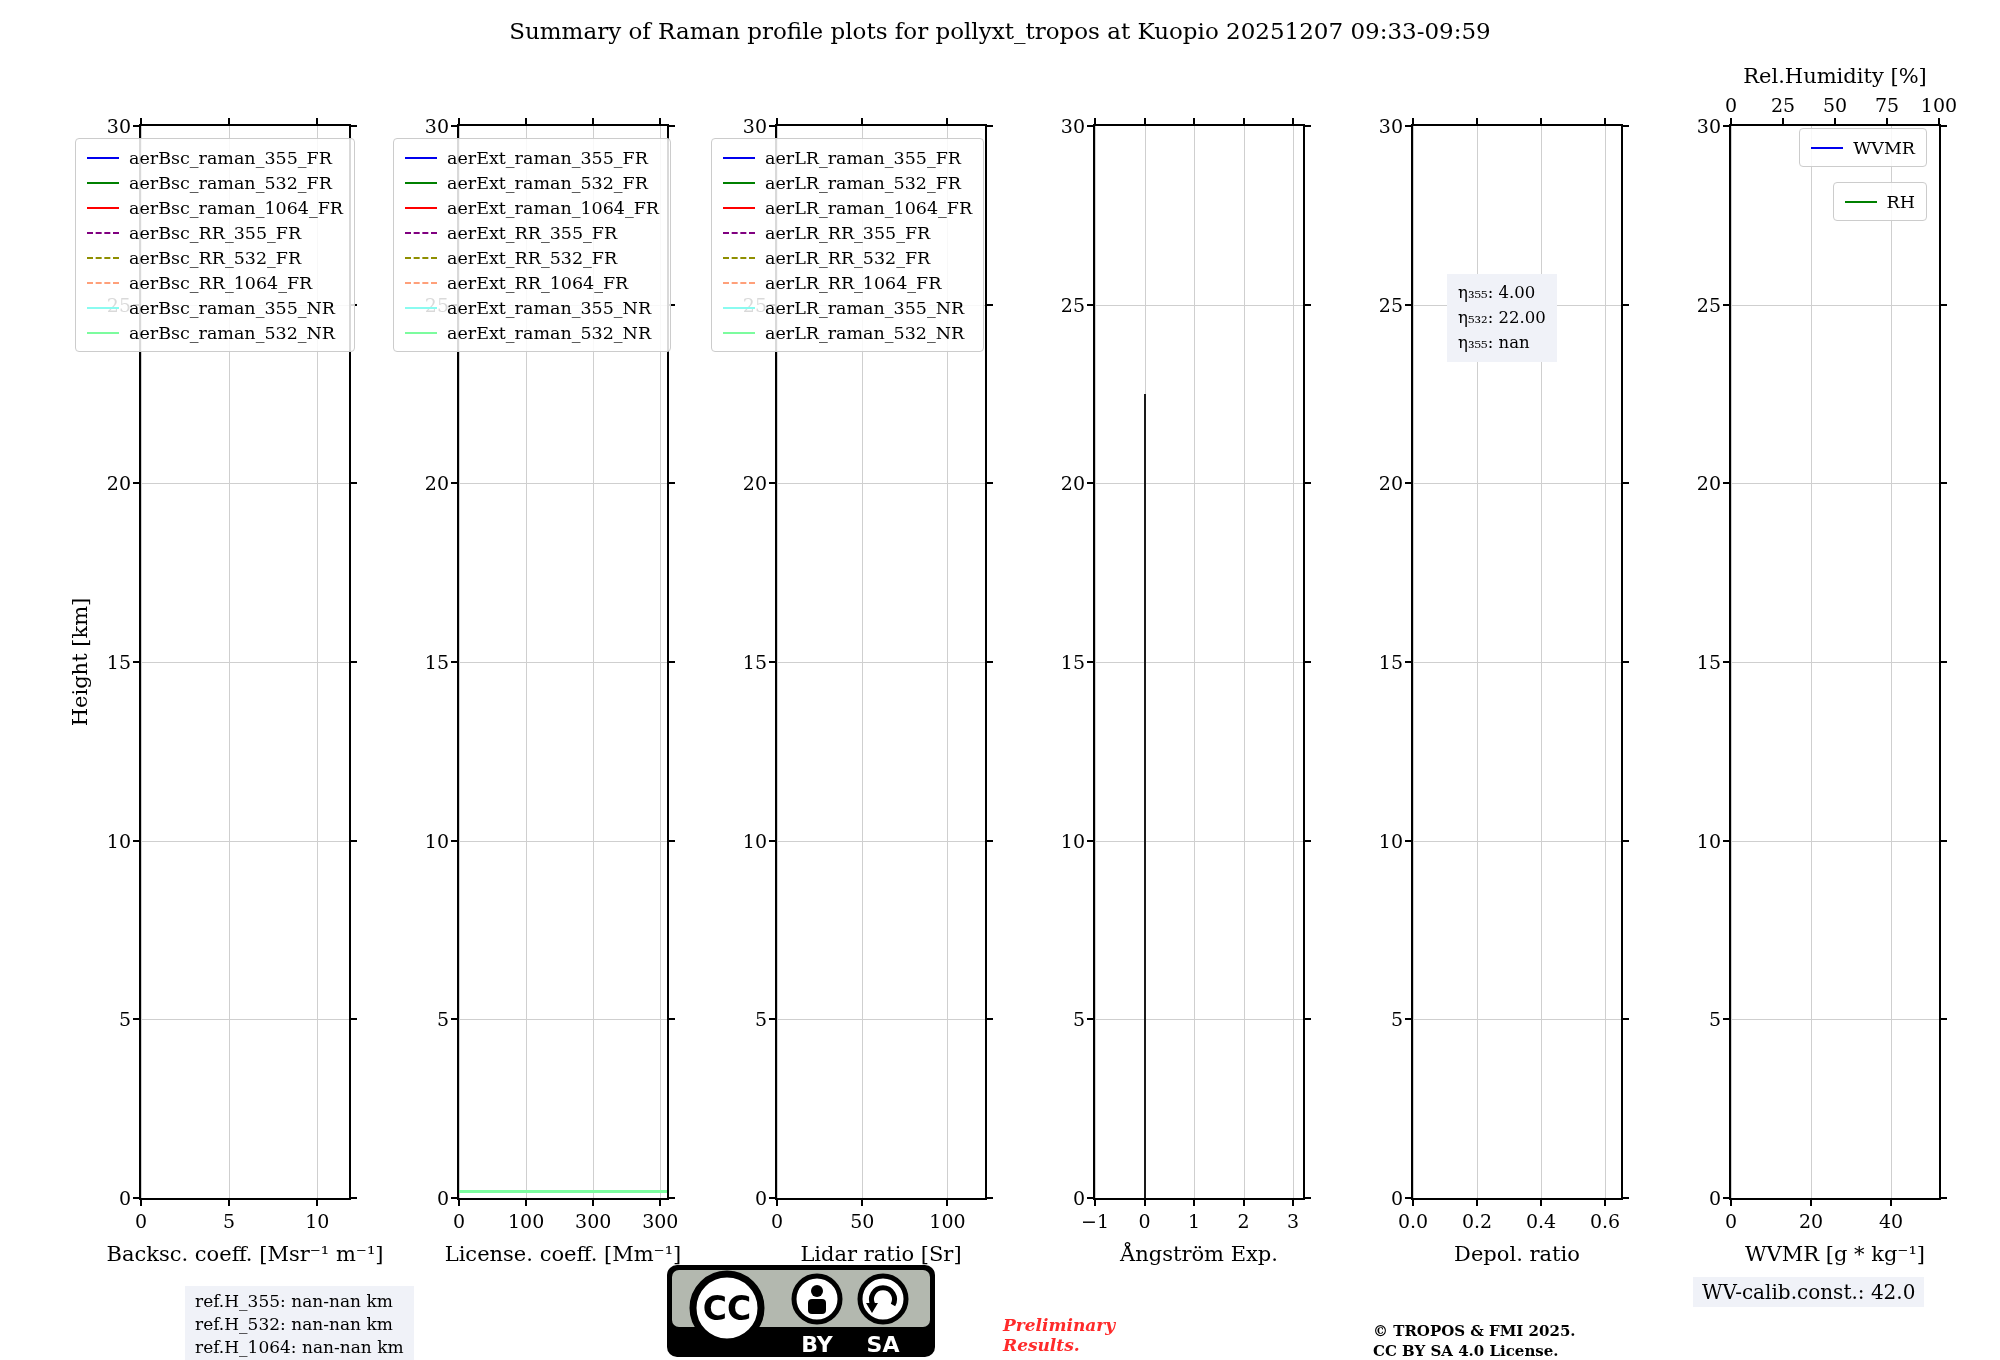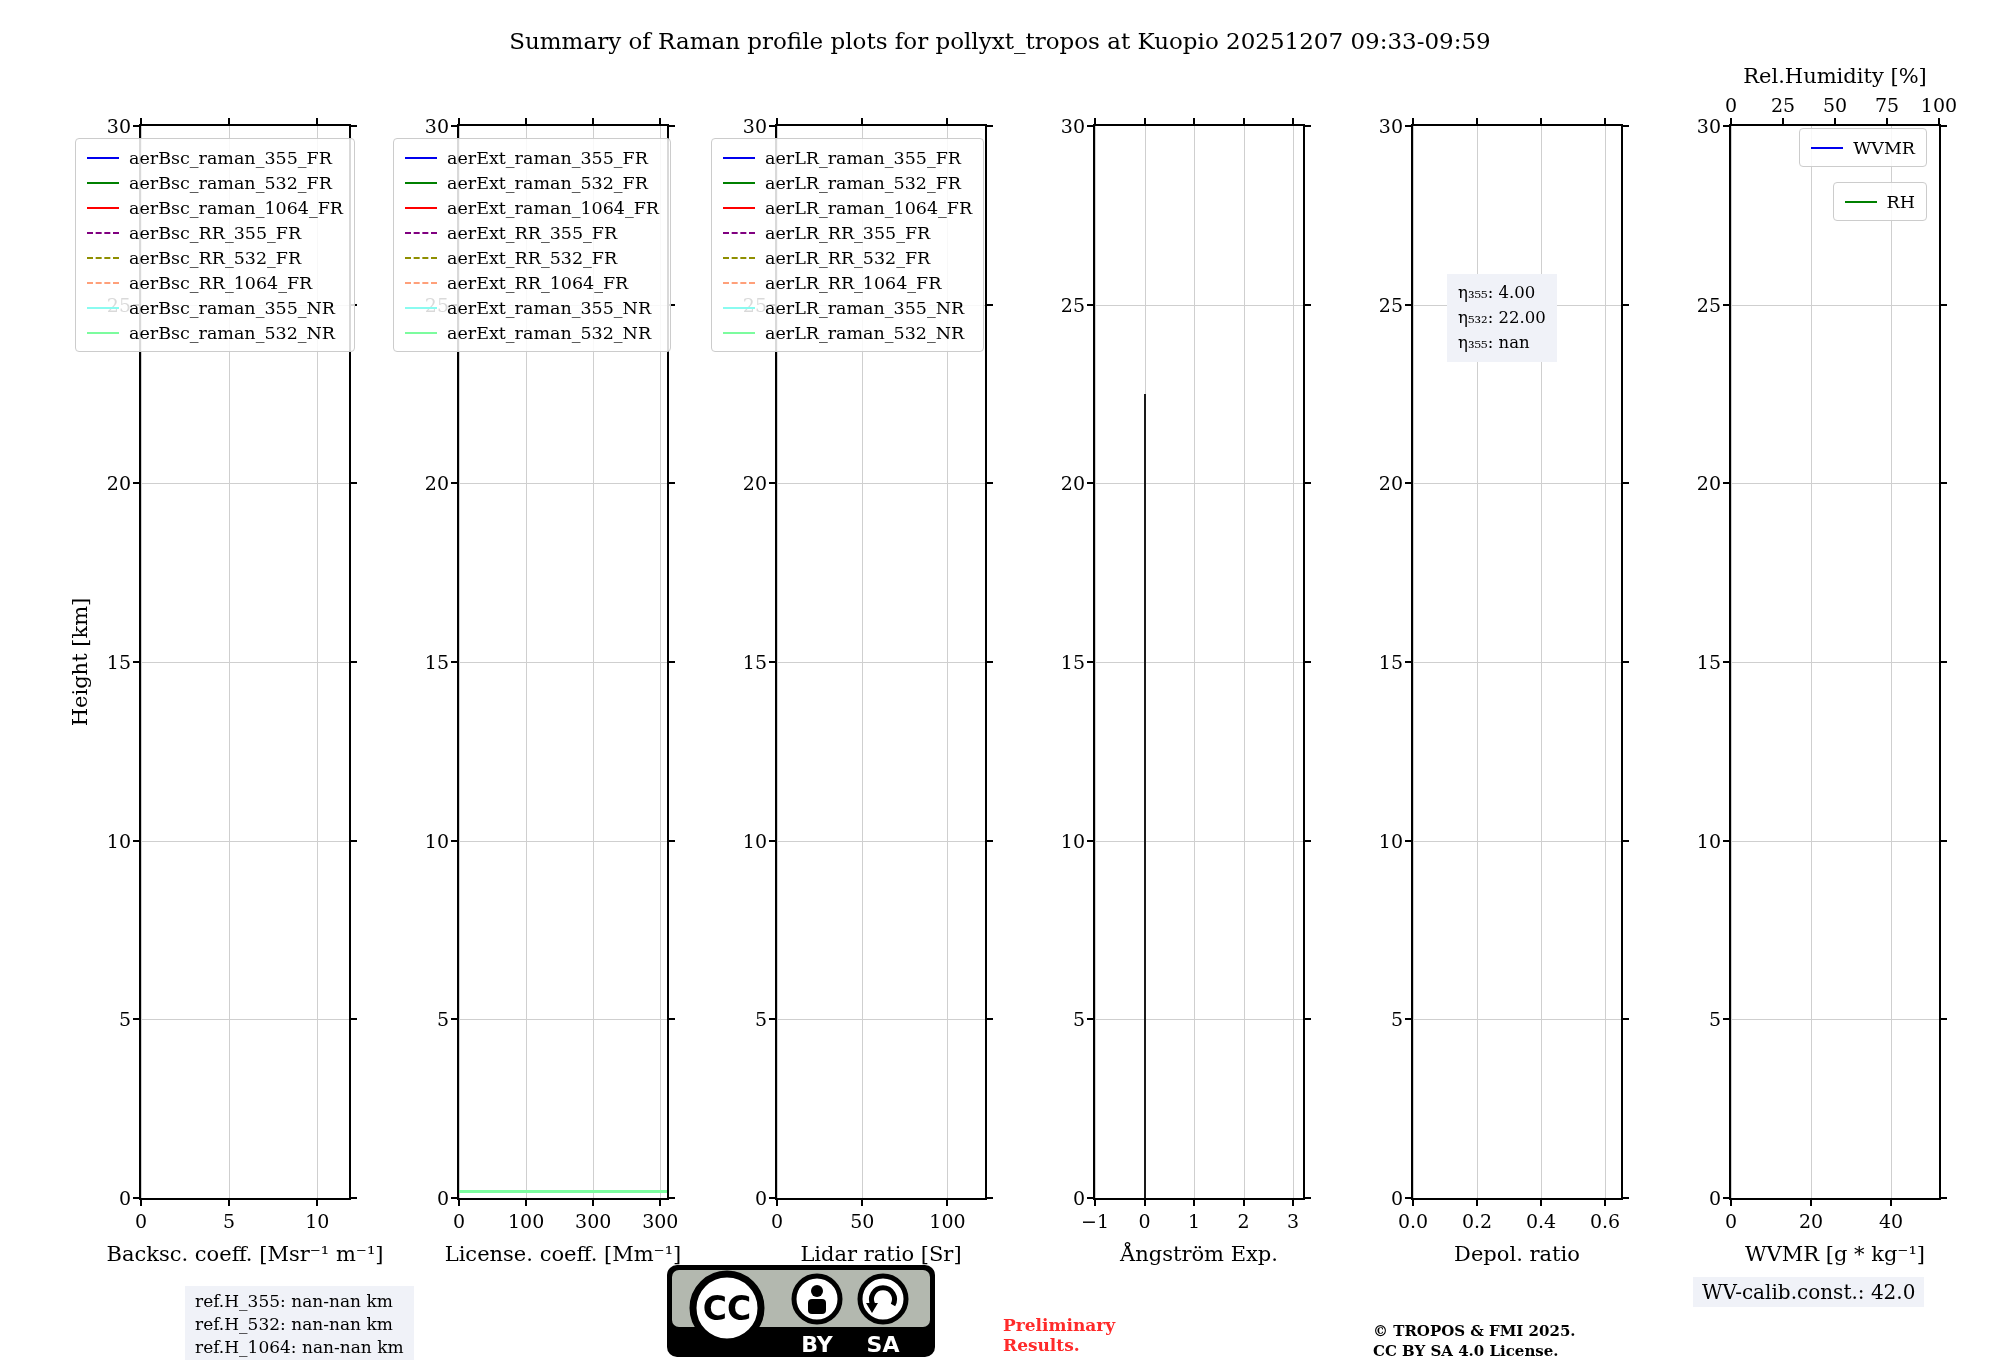--- a/index.html
+++ b/index.html
@@ -1,18 +1,18 @@
 <!DOCTYPE html>
 <html><head>
 <meta charset="utf-8">
 <style>
   html,body { margin:0; padding:0; background:#ffffff; }
   .fig { position:relative; width:2000px; height:1360px; background:#fff;
          font-family:"DejaVu Serif", serif; color:#000; overflow:hidden; }
-  .title { position:absolute; top:28px; left:0; width:100%; text-align:center; font-size:23px; }
+  .title { position:absolute; top:18px; left:0; width:100%; text-align:center; font-size:23px; }
   .ylabel { position:absolute; left:80px; top:662px; transform:translate(-50%,-50%) rotate(-90deg);
             font-size:21px; white-space:nowrap; }
   .plot { position:absolute; top:124px; height:1076px; }
   .plot-area { position:absolute; left:0; top:0; right:0; bottom:0; border:2px solid #000; }
   .grid-v { position:absolute; top:0; bottom:0; width:1px; background:#cfcfcf; z-index:1; }
   .grid-h { position:absolute; left:0; right:0; height:1px; background:#cfcfcf; z-index:1; }
   .tick { position:absolute; background:#000; z-index:3; }
   .tick.b { width:2px; height:8px; top:100%; }
   .tick.t { width:2px; height:8px; bottom:100%; }
   .tick.l { height:2px; width:8px; right:100%; }
@@ -33,21 +33,21 @@
   .sw   { width:32px; flex:0 0 32px; border-top:2px solid #000; margin-right:10px; }
   .sw.dashed { border-top-style:dashed; }
   .ltxt { font-size:17.5px; white-space:nowrap; }
   .data-line-h { position:absolute; left:0; right:0; z-index:2; }
   .data-line-v { position:absolute; bottom:0; z-index:2; }
   .anno { position:absolute; background:#f0f2f8; padding:7px 11px; font-size:16.5px;
           line-height:1.5; z-index:4; white-space:nowrap; }
   .refbox { position:absolute; left:185px; top:1286px; background:#f0f2f8;
             padding:4px 10px; font-size:17px; line-height:1.35; }
   .prelim { position:absolute; left:1003px; top:1315px; color:#ff2a2a; font-weight:bold;
-            font-size:17px; line-height:1.2; }
+            font-size:17px; line-height:1.2;font-style:italic; }
   .copyright { position:absolute; left:1373px; top:1322px; font-weight:bold;
                font-size:15px; line-height:1.3; }
   .wvcalib { position:absolute; left:1693px; top:1277px; background:#f0f2f8;
              padding:3px 9px; font-size:20px; }
   .ccbadge { position:absolute; left:665px; top:1263px; }
 </style>
 </head>
 <body>
 
 <div class="fig">

